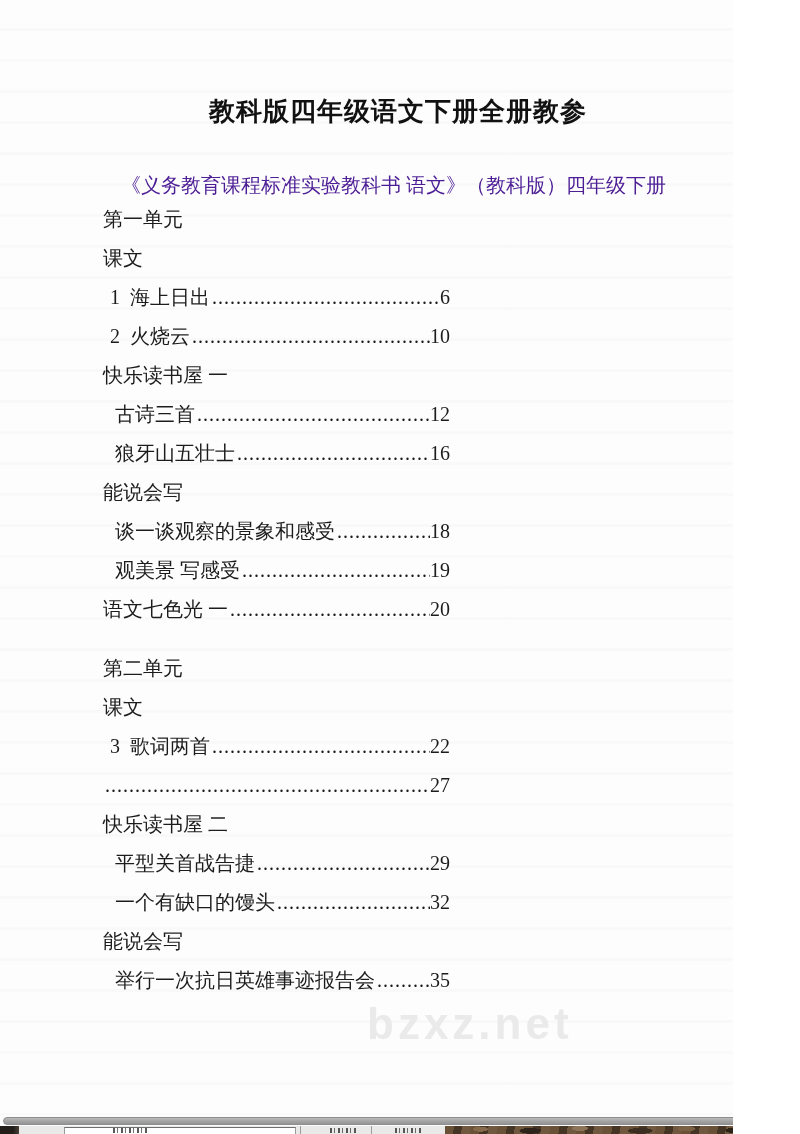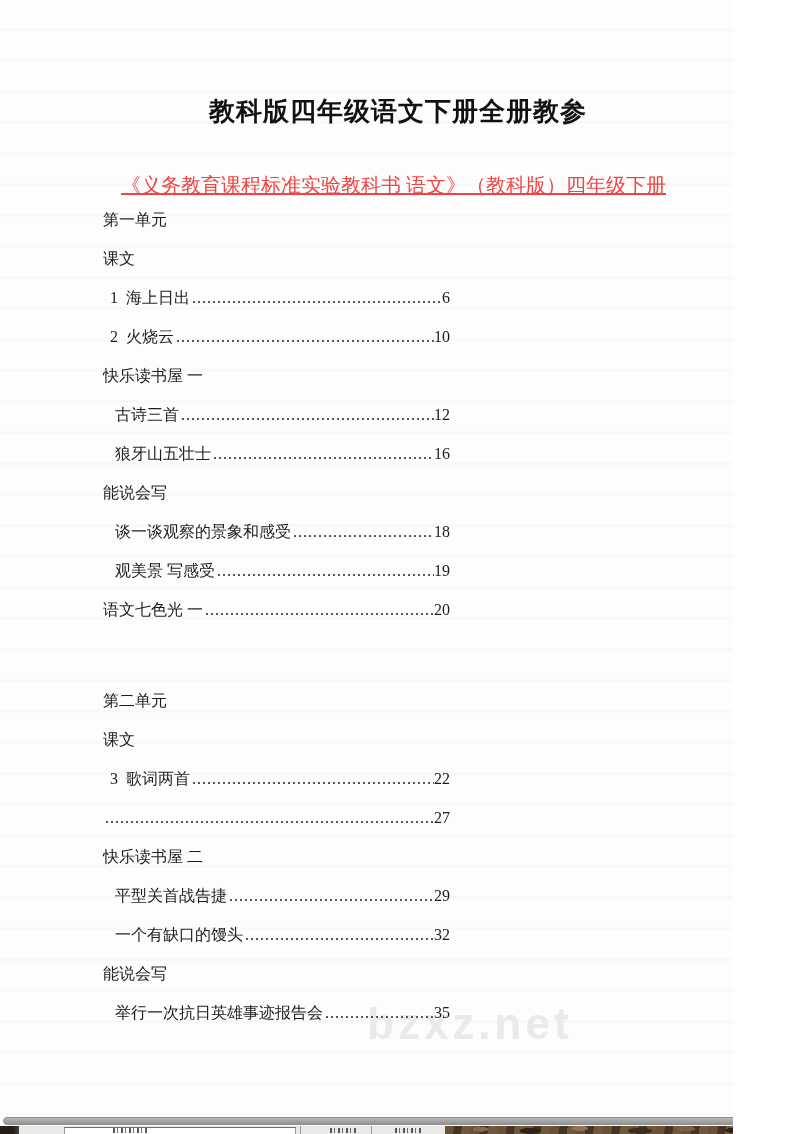--- a/index.html
+++ b/index.html
@@ -26,32 +26,32 @@
   }
   .doc-title {
     position: absolute; top: 94px; left: 0; width: 796px;
     text-align: center;
     font-family: "Liberation Sans", "DejaVu Sans", sans-serif;
     font-weight: 700; font-size: 26px; line-height: 34px;
     color: #111111; letter-spacing: 1px; z-index: 2;
   }
   .doc-subtitle {
     position: absolute; top: 170px; left: 121px;
-    font-size: 20px; line-height: 30px; color: #ef4444;
-    white-space: pre; z-index: 2; text-decoration: underline;
+    font-size: 20px; line-height: 30px; color: #4c1d95;
+    white-space: pre; z-index: 2;
   }
   .toc {
     position: absolute; top: 200px; left: 103px; width: 347px; z-index: 2;
   }
   .toc-row {
     display: flex; align-items: flex-start;
     height: 39px; line-height: 39px;
-    font-size: 16px; color: #1c1c1c; white-space: pre;
+    font-size: 20px; color: #1c1c1c; white-space: pre;
   }
-  .toc-row.gap-before { margin-top: 52px; }
+  .toc-row.gap-before { margin-top: 20px; }
   .toc-row .lbl { flex: 0 0 auto; }
   .toc-row.indent-1 .lbl { padding-left: 7px; }
   .toc-row.indent-2 .lbl { padding-left: 12px; }
   .toc-row .dots {
     flex: 1 1 auto; overflow: hidden; white-space: nowrap;
     letter-spacing: 1px; padding: 0 1px 0 2px;
   }
   .toc-row .pg { flex: 0 0 auto; }
   .watermark {
     position: absolute; left: 367px; top: 991px; z-index: 1;

